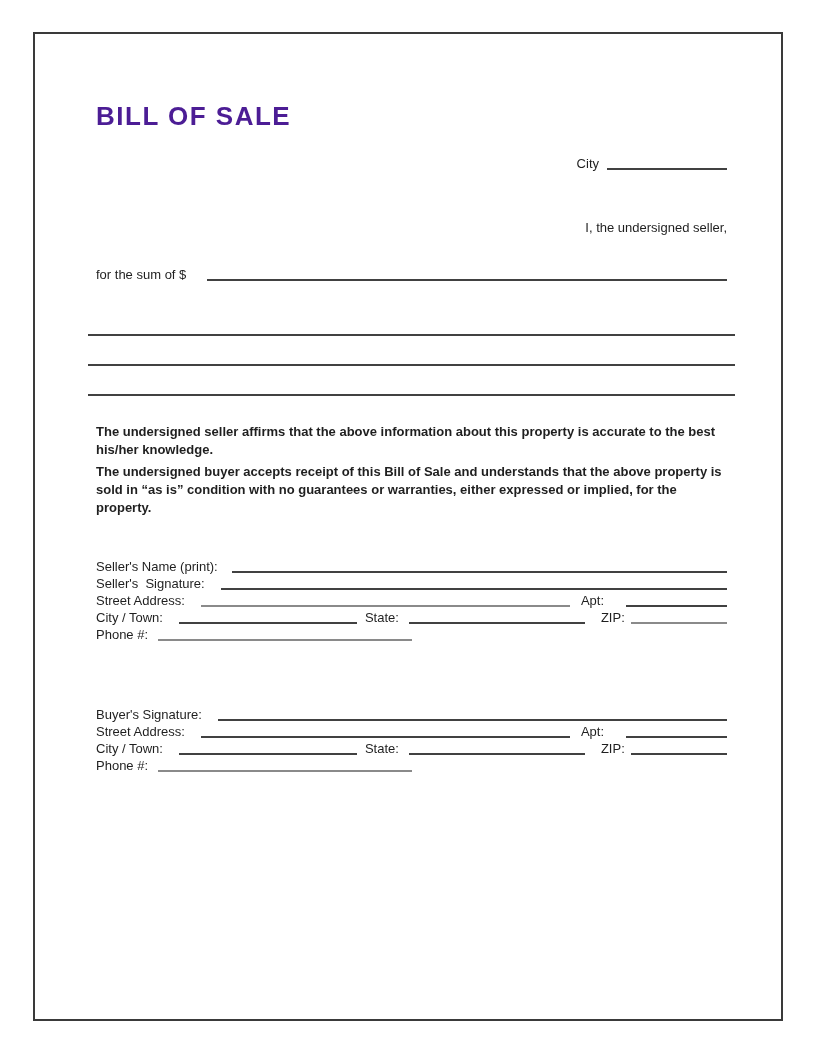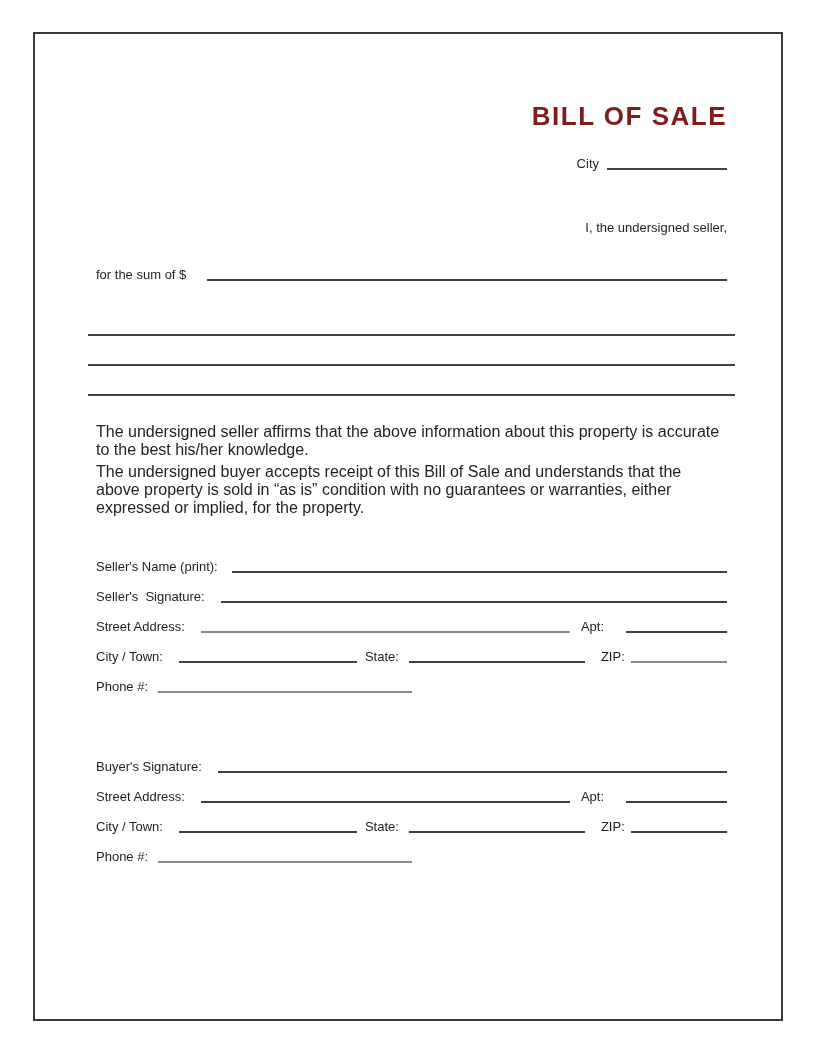--- a/index.html
+++ b/index.html
@@ -16,21 +16,21 @@
     color:var(--text-color);
   }
   .frame{
     position:absolute;left:33px;top:32px;width:750px;height:989px;
     border:2px solid var(--border-color);
     padding:0 54px 0 61px;
   }
   .title{
     margin:69px 0 0 0;
     font-size:26px;line-height:26px;font-weight:bold;
-    letter-spacing:1.5px;text-align:right;color:#7f1d1d;
+    letter-spacing:1.5px;text-align:left;color:#4c1d95;
   }
   .row{display:flex;align-items:flex-end;line-height:17px;font-size:13px;}
   .lbl{white-space:pre;flex:0 0 auto;}
   .line{
     display:block;height:2px;background:var(--line-dark);
     flex:0 0 auto;margin-bottom:2px;
   }
   .line.gray{background:var(--line-gray);}
   .fill{flex:1 1 auto;}
   .g6{margin-left:6px;}.g8{margin-left:8px;}.g10{margin-left:10px;}
@@ -40,24 +40,24 @@
   .w101{width:101px;}.w254{width:254px;}
   .date-row{margin-top:26px;justify-content:flex-end;}
   .intro-row{margin-top:26px;}
   .intro-row.first{margin-top:47px;flex-direction:column;}
   .prop-line{
     height:2px;background:var(--line-dark);border:none;
     margin:28px -8px 0 -8px;
   }
   .prop-line.first{margin-top:51px;}
   .para{
-    margin:4px 0 0 0;font-size:16px;line-height:18px;width:631px;
+    margin:4px 0 0 0;font-size:13px;line-height:18px;width:631px;font-weight:bold;
   }
   .para.first{margin-top:27px;}
-  .fields .row{margin-top:13px;height:17px;}
+  .fields .row{height:17px;}
   .fields .row.first{margin-top:2px;}
   .seller-fields{margin-top:41px;}
   .buyer-fields{margin-top:63px;}
 </style>
 </head>
 <body>
 
 <div class="frame">
 
   <h1 class="title">BILL OF SALE</h1>

